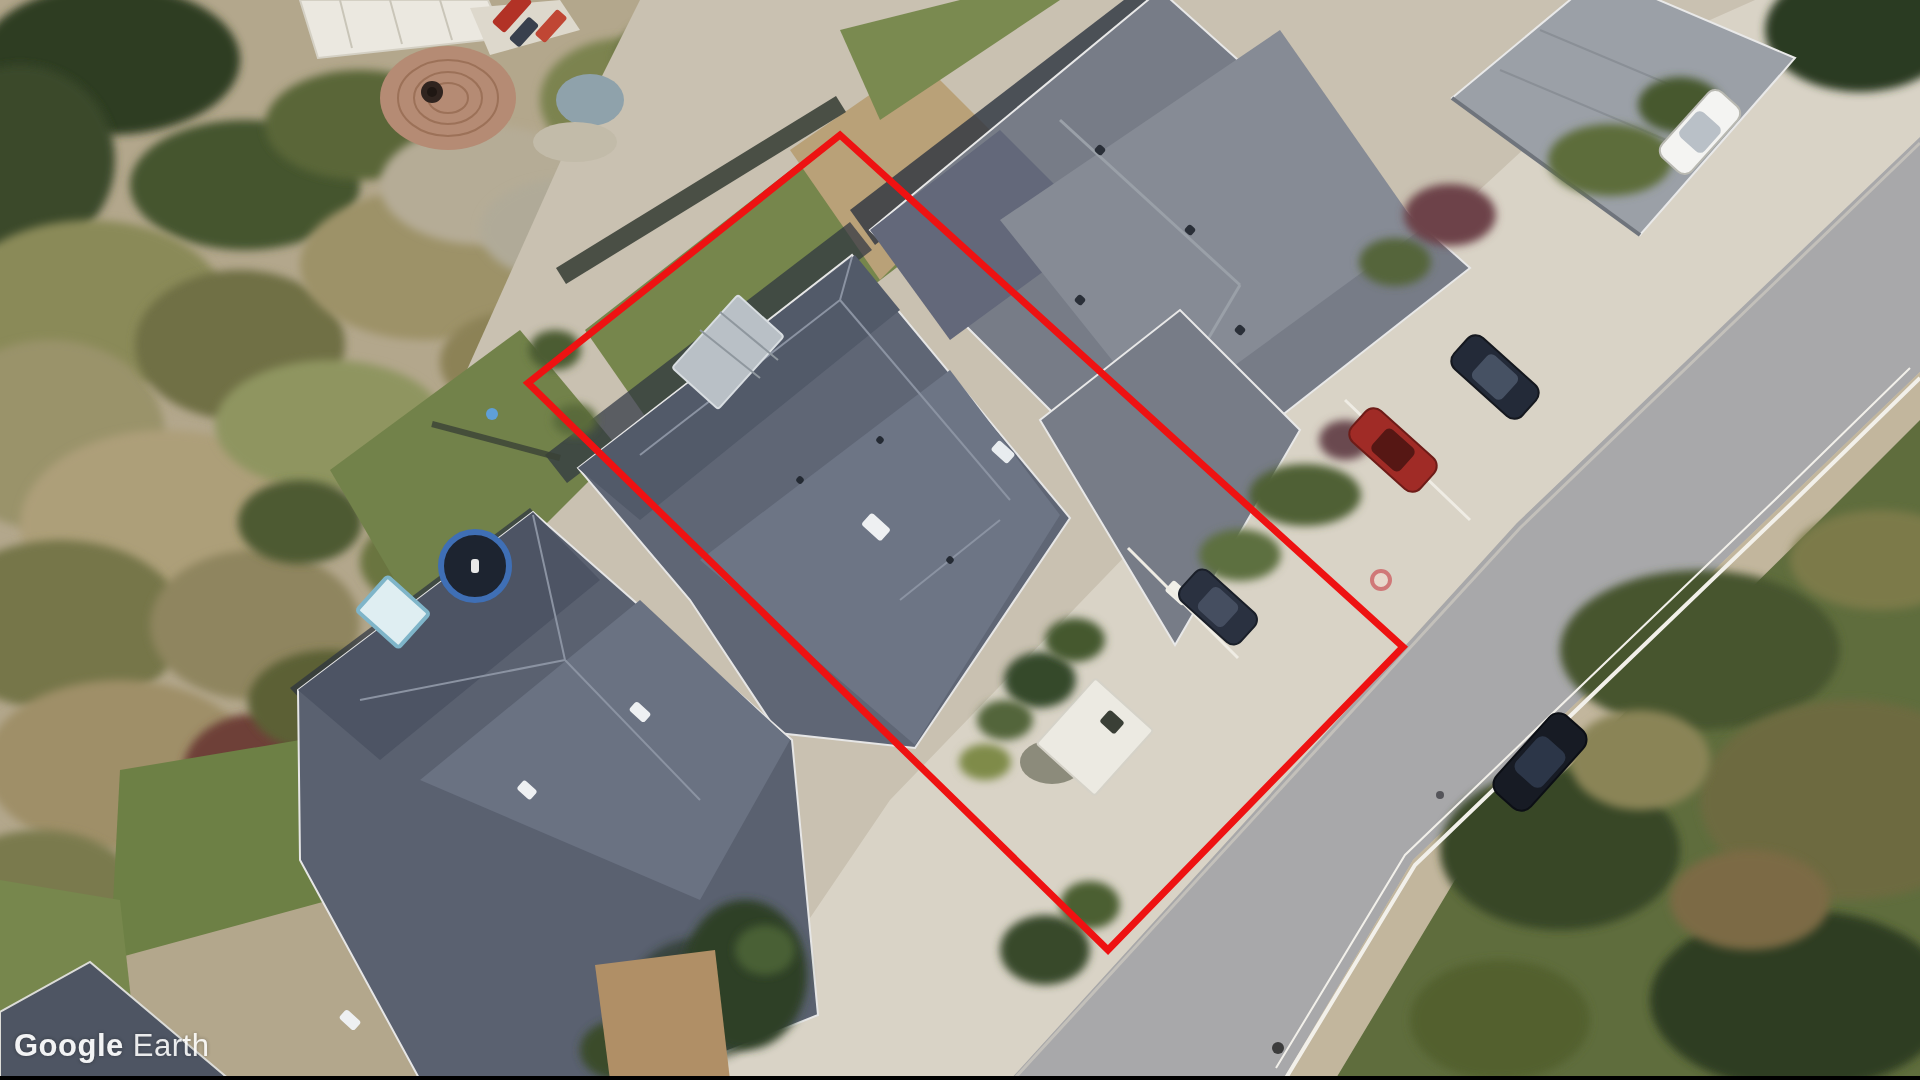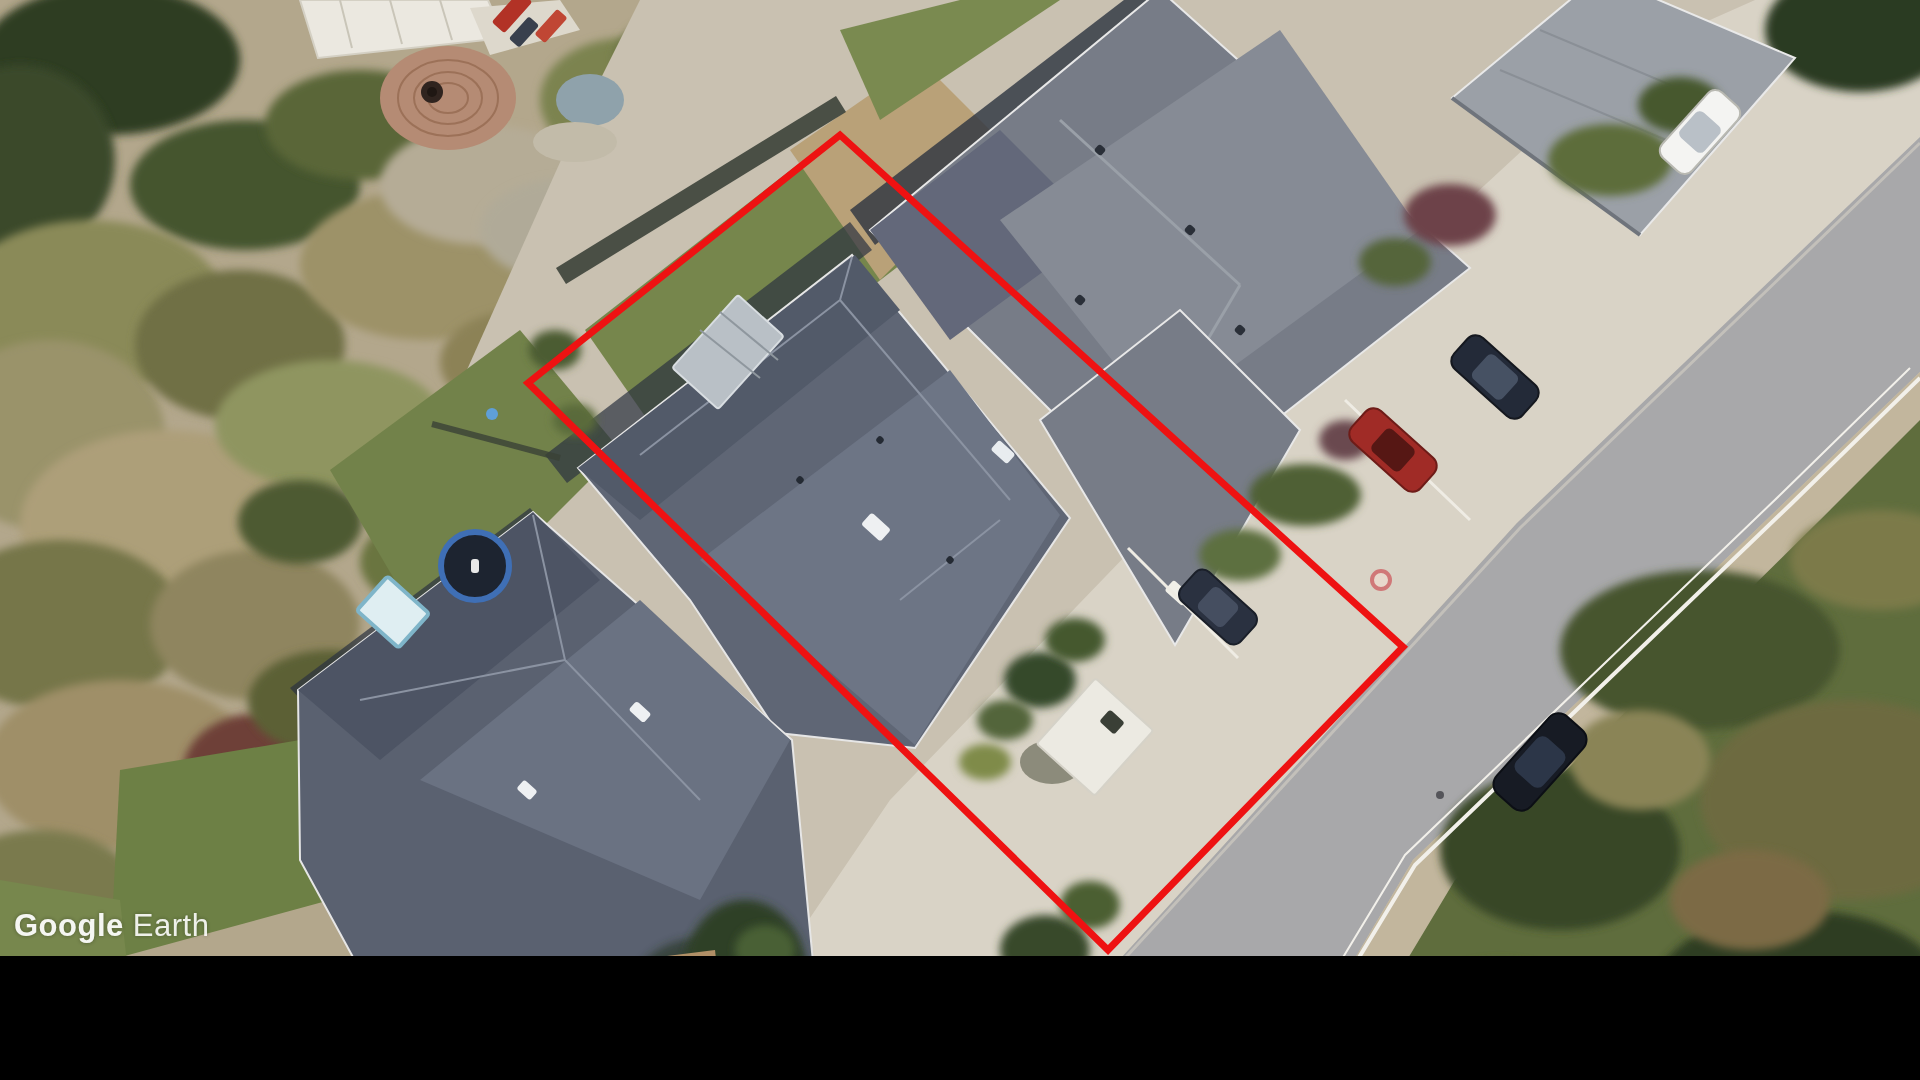--- a/index.html
+++ b/index.html
@@ -1,16 +1,16 @@
 <!DOCTYPE html>
 <html><head>
 <meta charset="utf-8">
 <style>
   html,body{margin:0;padding:0;background:#000;}
-  .viewport{position:relative;width:1920px;height:956px;overflow:hidden;font-family:"Liberation Sans",sans-serif;}
+  .viewport{position:relative;width:1920px;height:1076px;overflow:hidden;font-family:"Liberation Sans",sans-serif;}
   svg{display:block;position:absolute;inset:0;}
   .watermark{position:absolute;left:14px;bottom:12px;z-index:10;color:#fff;opacity:.93;
     font-size:31px;letter-spacing:.5px;text-shadow:0 0 4px rgba(0,0,0,.35);user-select:none;}
   .watermark .brand{font-weight:600;}
   .watermark .product{font-weight:300;margin-left:9px;opacity:.95;}
 </style>
 </head>
 <body>
 
 <div class="viewport">

